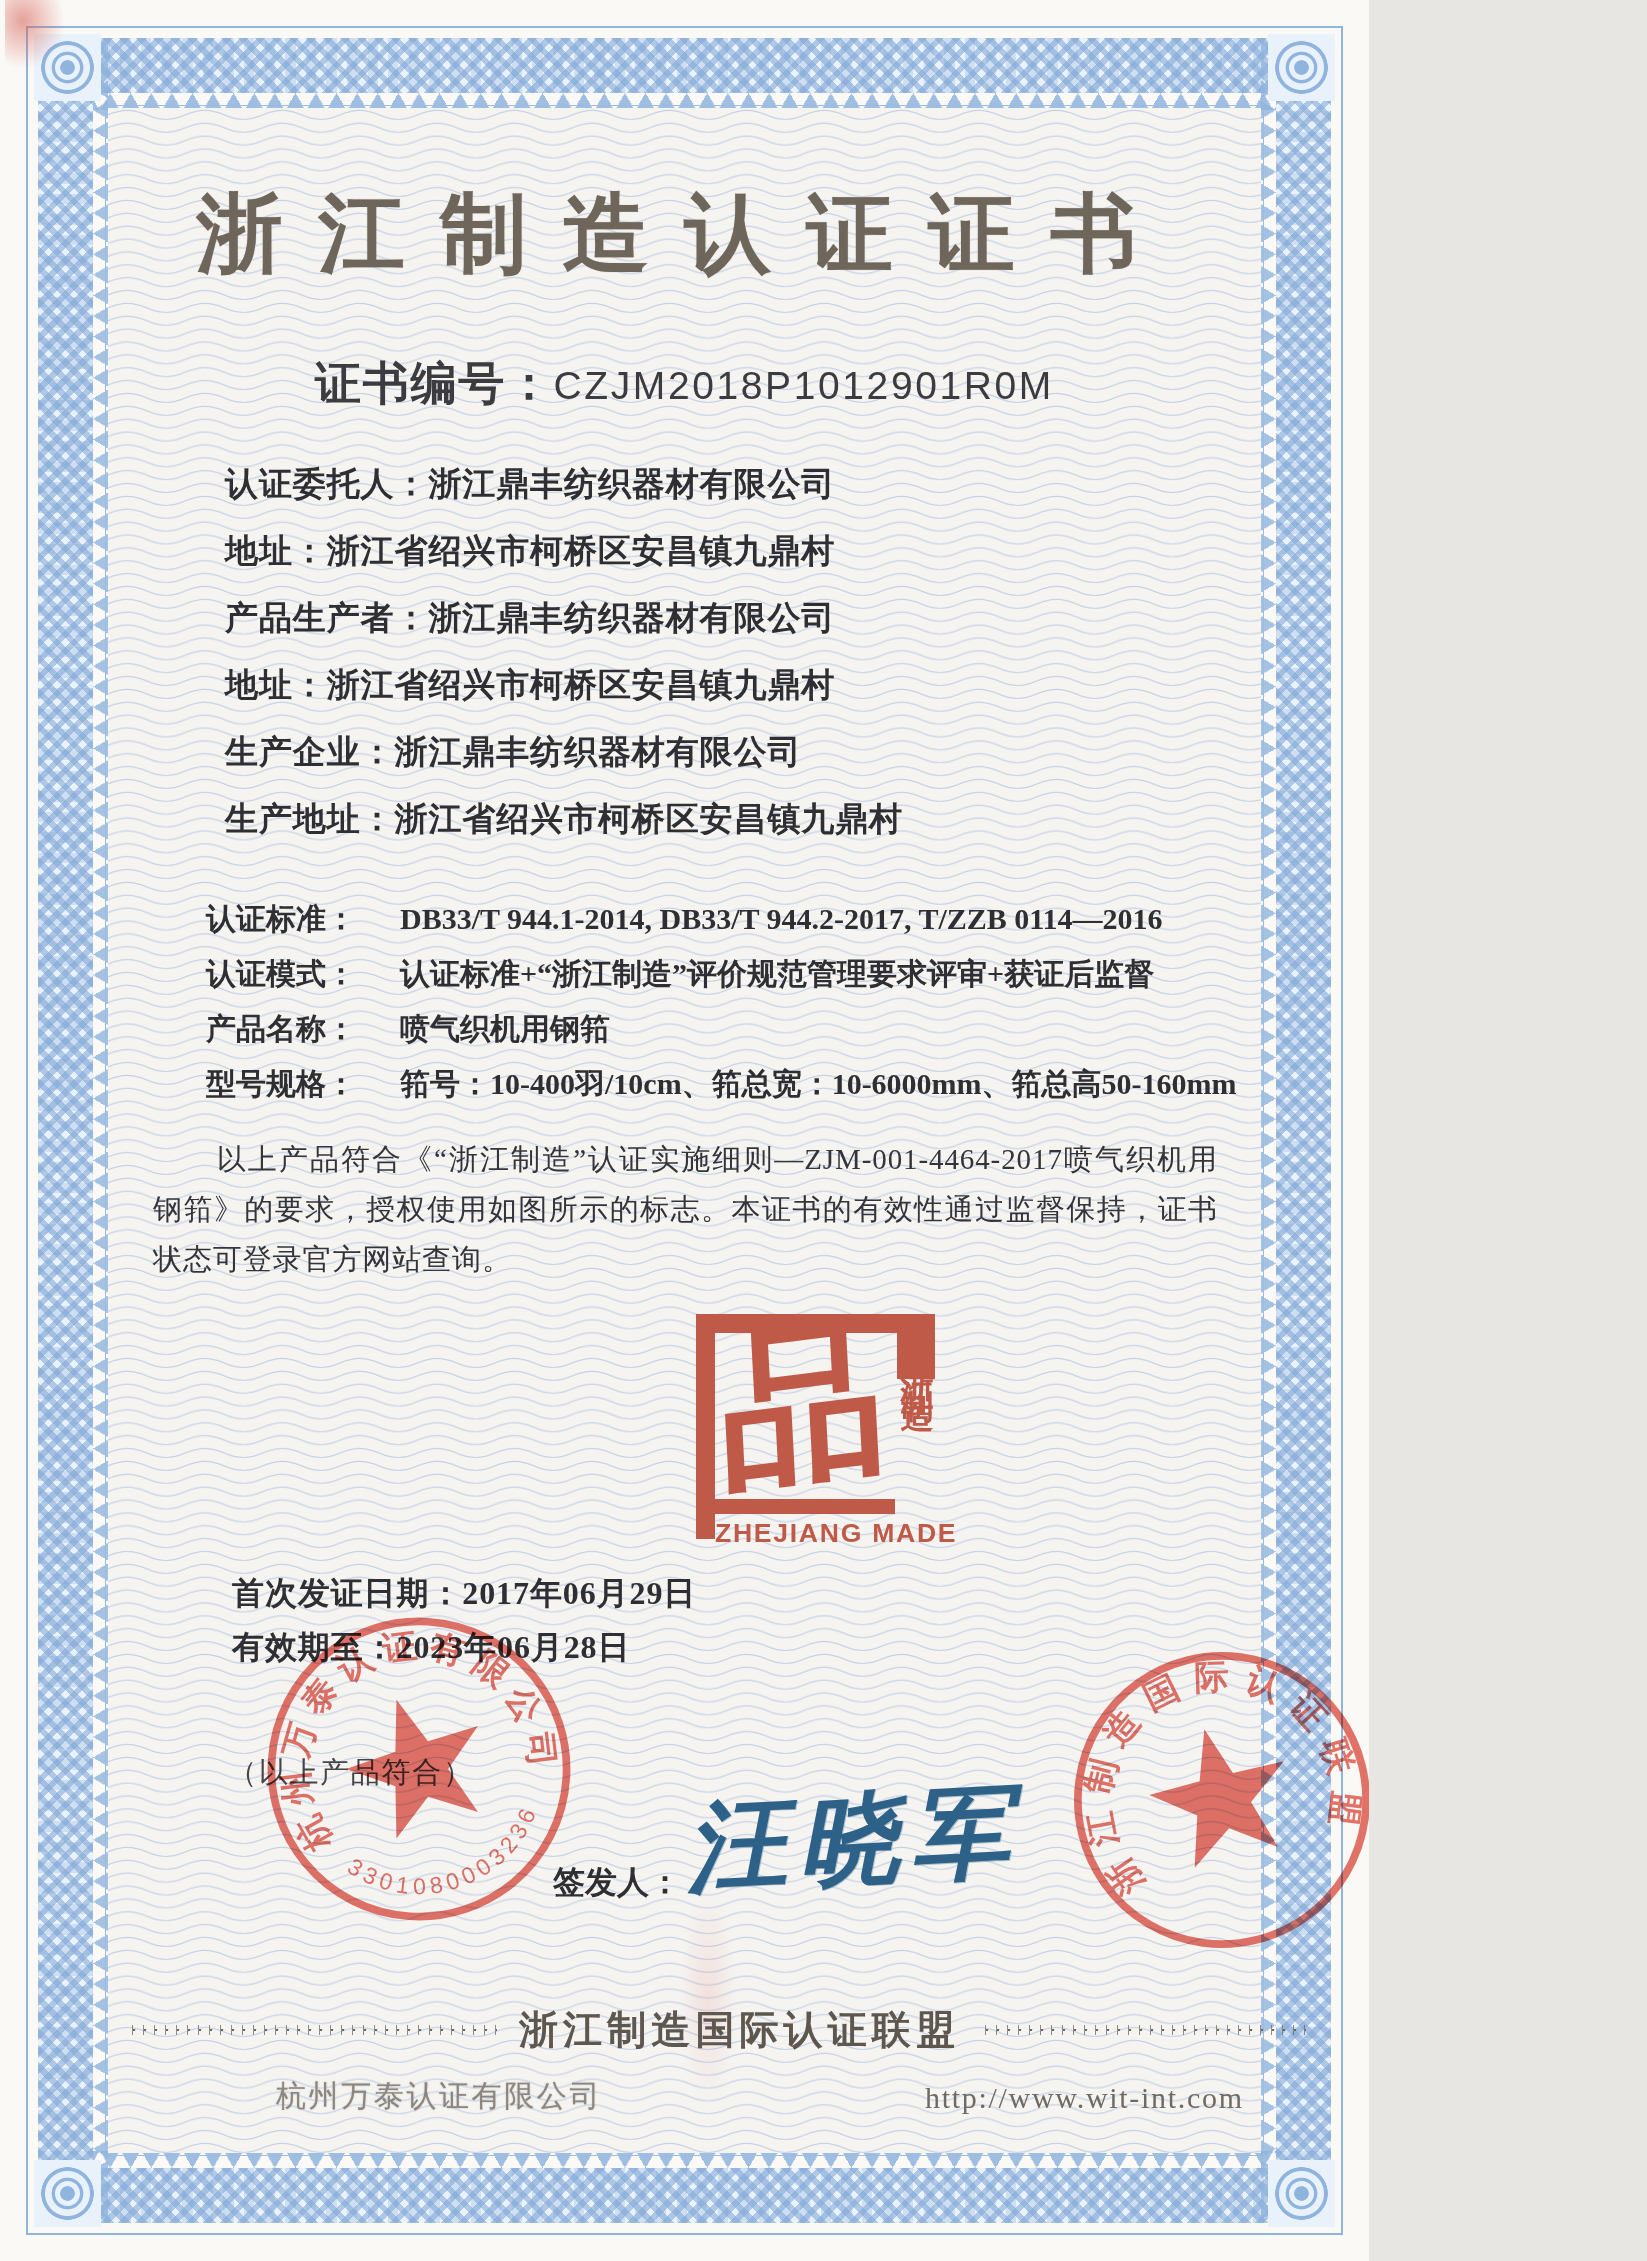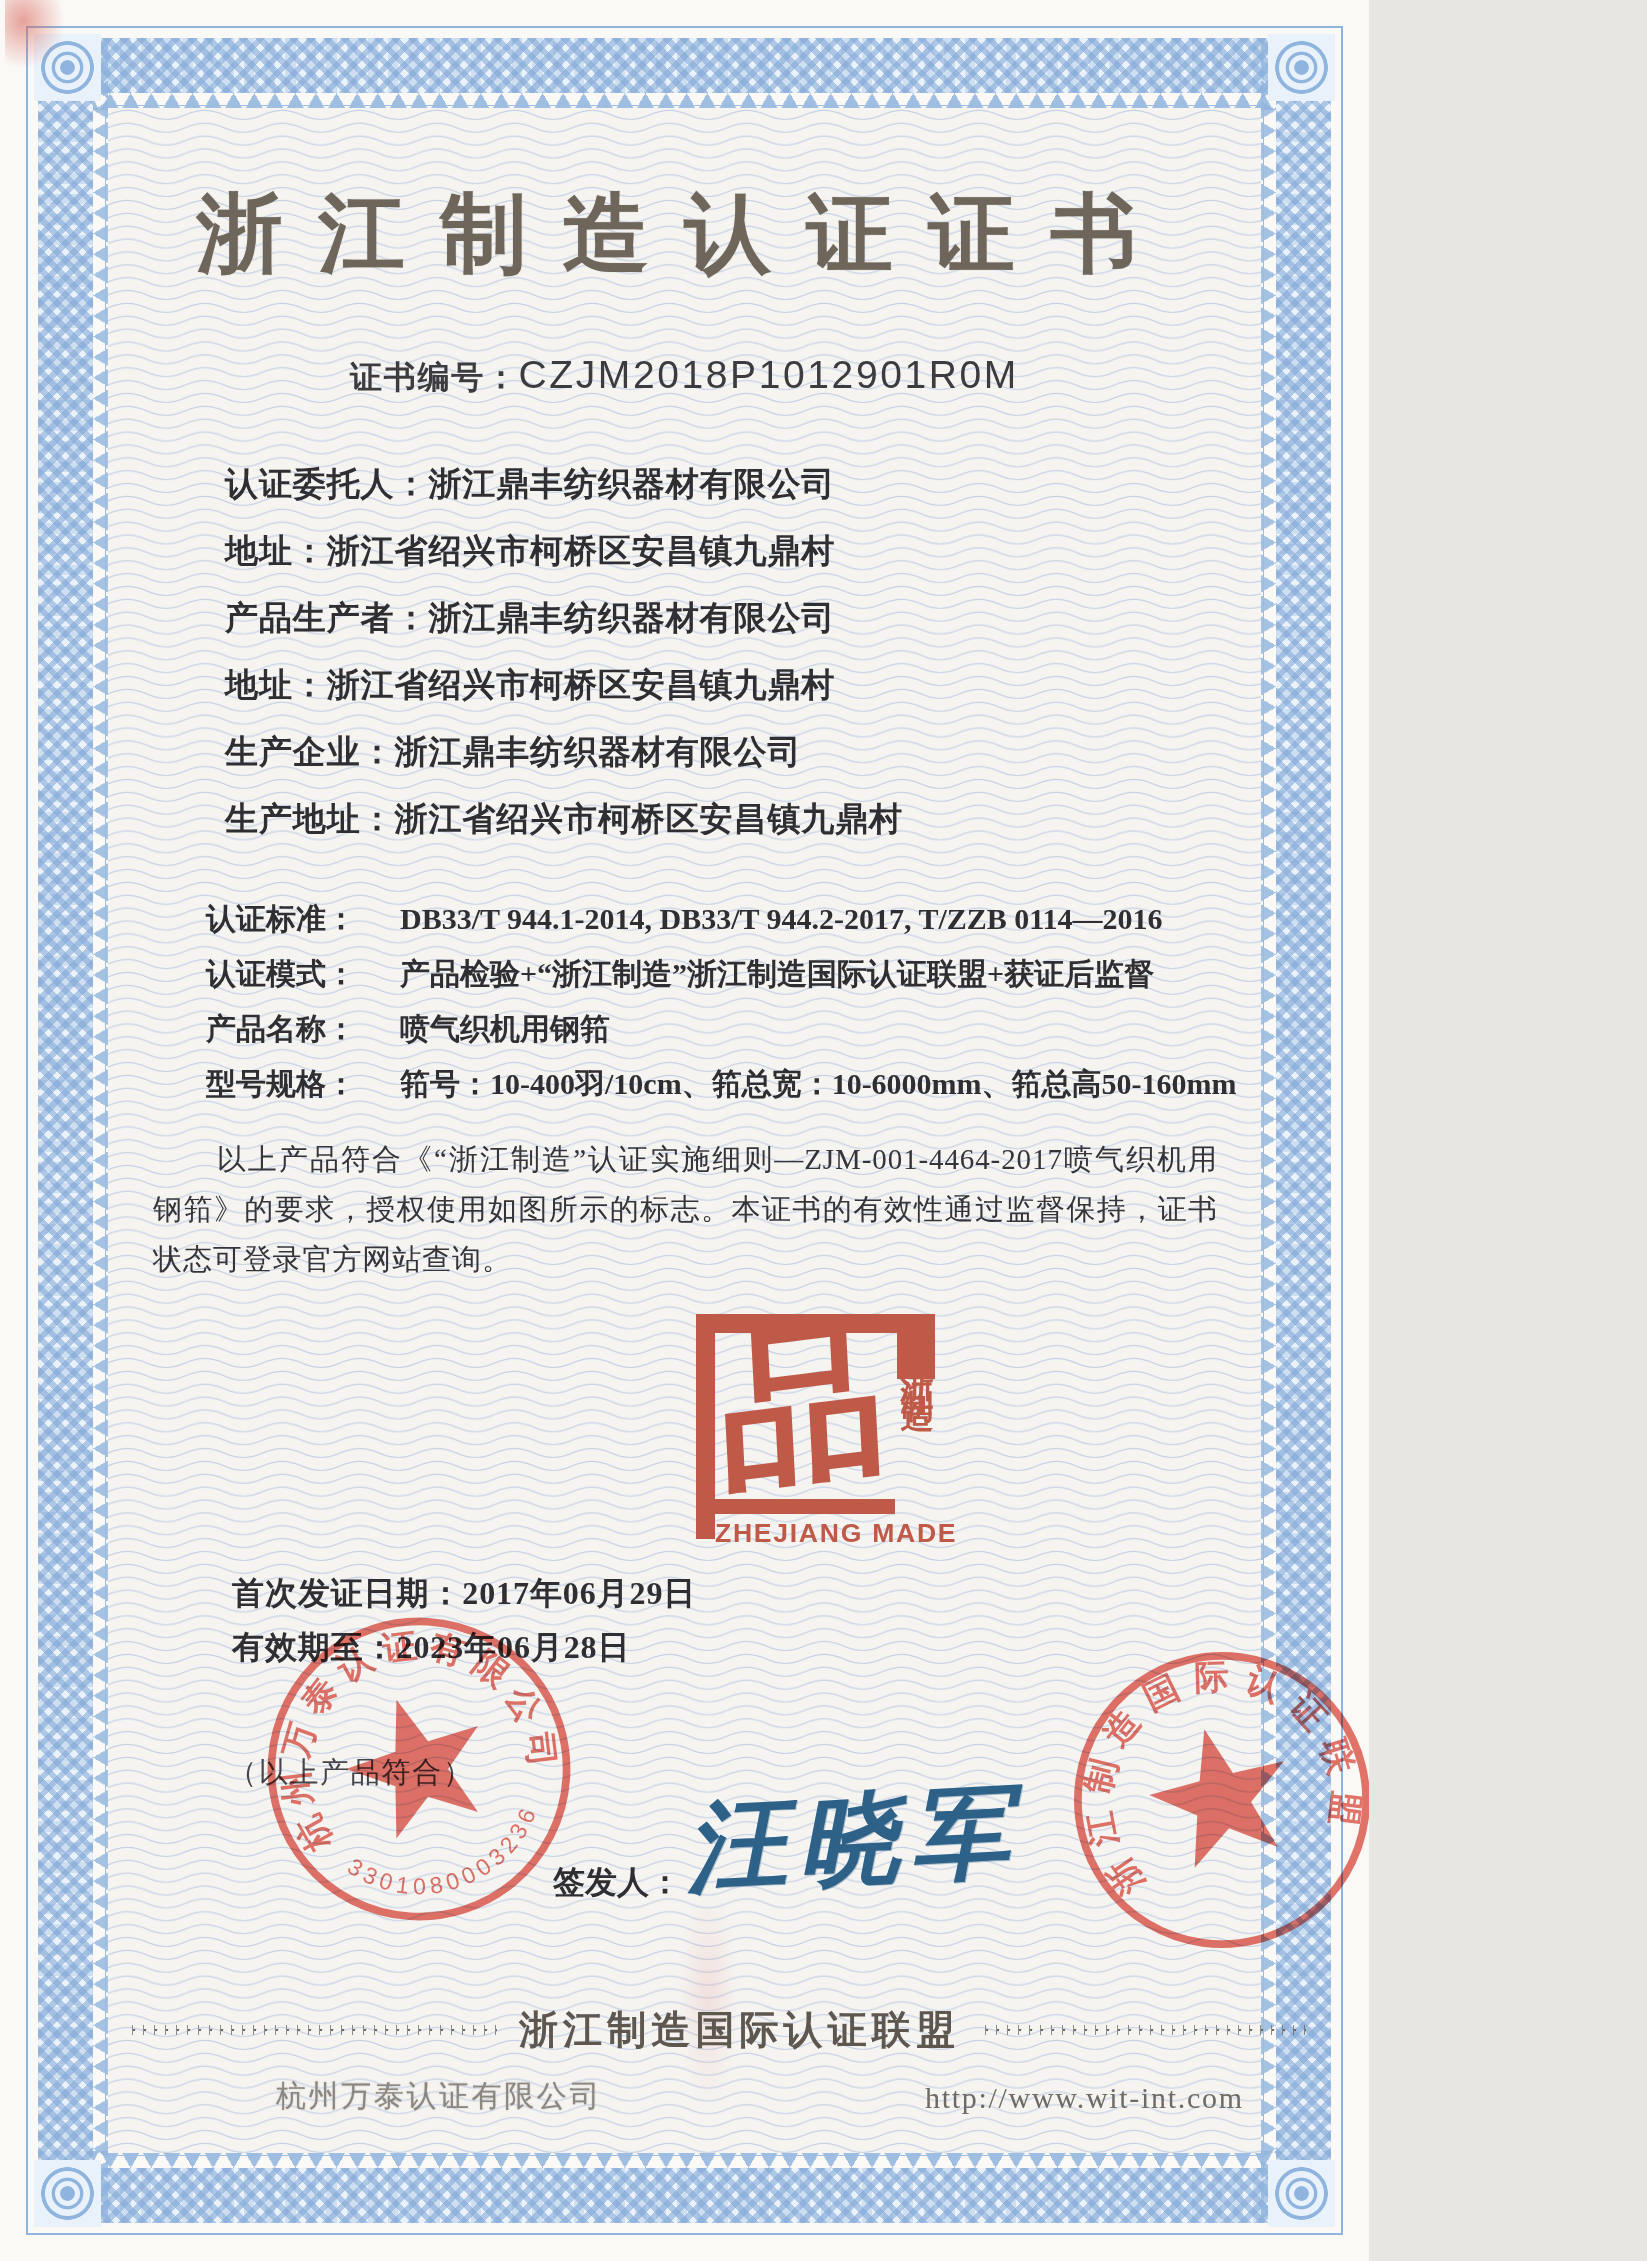--- a/index.html
+++ b/index.html
@@ -49,21 +49,21 @@
   .line-inner { position:absolute; inset:105px; border:1.7px solid #9cbbe0; }
   .inner-area { position:absolute; inset:108px; background:#f5f4f1; }
   .waves { position:absolute; inset:0; width:100%; height:100%; }
 
   
   .abs { position:absolute; z-index:2; }
   .title { top:176px; left:0; width:100%; text-align:center;
     font-size:86px; font-weight:700; color:#6f665b; letter-spacing:36px;
     text-shadow:0 0 0.9px rgba(111,102,91,.55); }
   .certno { top:353px; left:0; width:100%; text-align:center; color:#3c3c40; }
-  .certno .lbl { font-size:32px; font-weight:700; letter-spacing:1.7px; }
+  .certno .lbl { font-size:46px; font-weight:700; letter-spacing:1.7px; }
   .certno .val { font-size:39px; font-weight:500; letter-spacing:2.6px;
     font-family:"Liberation Sans","DejaVu Sans",sans-serif; }
   .fields { top:462px; left:225px; right:146px; }
   .field-row { height:67px; font-size:33px; font-weight:700; letter-spacing:0.9px; white-space:nowrap; }
   .standards { top:899px; left:206px; right:129px; }
   .std-row { height:55px; font-size:30px; white-space:nowrap; }
   .std-row .lbl { font-weight:700; }
   .std-row .val { font-weight:600;margin-left:44px; }
   .statement { top:1134px; left:153px; right:151px;
     font-size:29px; line-height:50px; font-weight:500; color:#34343a;
@@ -159,21 +159,21 @@
     <div class="field-row"><span>认证委托人：</span><span>浙江鼎丰纺织器材有限公司</span></div>
     <div class="field-row"><span>地址：</span><span>浙江省绍兴市柯桥区安昌镇九鼎村</span></div>
     <div class="field-row"><span>产品生产者：</span><span>浙江鼎丰纺织器材有限公司</span></div>
     <div class="field-row"><span>地址：</span><span>浙江省绍兴市柯桥区安昌镇九鼎村</span></div>
     <div class="field-row"><span>生产企业：</span><span>浙江鼎丰纺织器材有限公司</span></div>
     <div class="field-row"><span>生产地址：</span><span>浙江省绍兴市柯桥区安昌镇九鼎村</span></div>
   </div>
 
   <div class="abs standards">
     <div class="std-row"><span class="lbl">认证标准：</span><span class="val">DB33/T 944.1-2014, DB33/T 944.2-2017, T/ZZB 0114—2016</span></div>
-    <div class="std-row"><span class="lbl">认证模式：</span><span class="val">产品检验+“浙江制造”浙江制造国际认证联盟+获证后监督</span></div>
+    <div class="std-row"><span class="lbl">认证模式：</span><span class="val">认证标准+“浙江制造”评价规范管理要求评审+获证后监督</span></div>
     <div class="std-row"><span class="lbl">产品名称：</span><span class="val">喷气织机用钢筘</span></div>
     <div class="std-row"><span class="lbl">型号规格：</span><span class="val">筘号：10-400羽/10cm、筘总宽：10-6000mm、筘总高50-160mm</span></div>
   </div>
 
   <div class="abs statement">以上产品符合《“浙江制造”认证实施细则—ZJM-001-4464-2017喷气织机用钢筘》的要求，授权使用如图所示的标志。本证书的有效性通过监督保持，证书状态可登录官方网站查询。</div>
 
   <div class="abs logo">
     <div class="bar lg-left"></div>
     <div class="bar lg-top"></div>
     <div class="bar lg-corner"></div>

